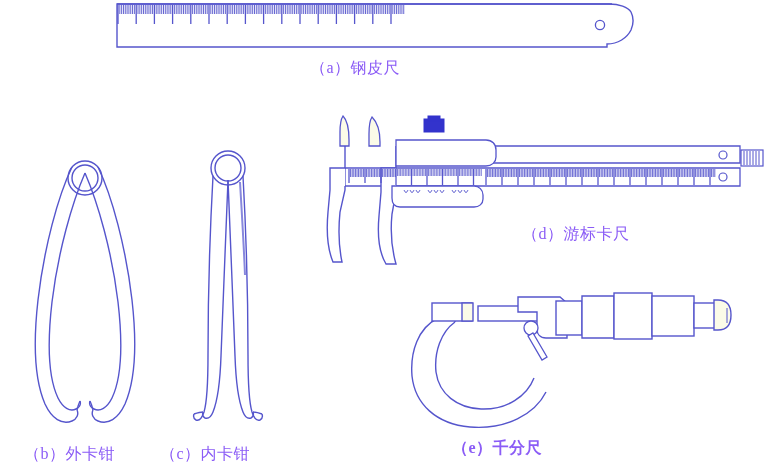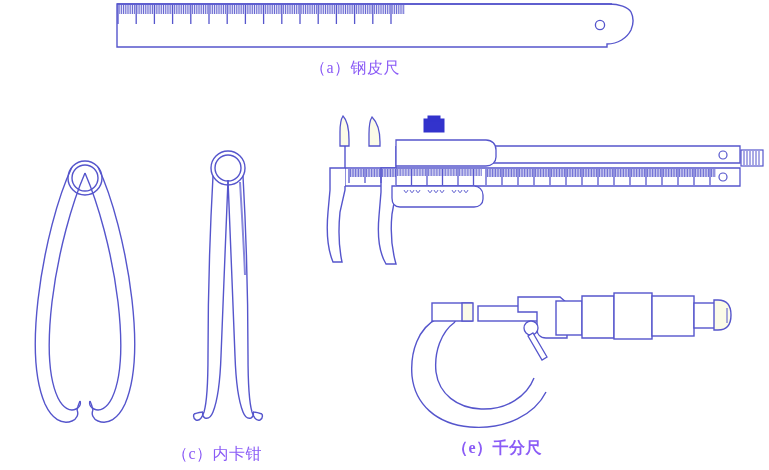--- a/index.html
+++ b/index.html
@@ -29,21 +29,21 @@
     position: absolute;
     color: #8b5cf6;
     font-size: 16px;
     font-family: "Liberation Serif", serif;
     white-space: nowrap;
     letter-spacing: 0.5px;
     line-height: 1;
   }
   #cap-a { left: 310px; top: 60px; }
   #cap-b { left: 24px;  top: 446px; }
-  #cap-c { left: 172px; top: 446px; }
+  #cap-c { left: 160px; top: 446px; }
   #cap-d { left: 522px; top: 226px; }
   #cap-e { left: 452px; top: 440px; font-weight: bold; }
 </style>
 </head>
 <body>
 
 <div id="stage">
 
   <svg id="figure-svg" viewBox="0 0 769 470">
     <defs>
@@ -612,16 +612,18 @@
 
       <rect x="694" y="303" width="24" height="25" fill="#ffffff"></rect>
 
       <path d="M718,300 C727,300 731,306 731,315
                C731,324 727,330 718,330 L714,330 L714,300 Z" fill="#fbfbe8"></path>
       <line x1="727" y1="308" x2="727" y2="323" stroke="#5555cc" stroke-width="1"></line>
     </g>
   </svg>
 
   <div class="caption" id="cap-a">（a）钢皮尺</div>
+  <div class="caption" id="cap-b">（b）外卡钳</div>
   <div class="caption" id="cap-c">（c）内卡钳</div>
+  <div class="caption" id="cap-d">（d）游标卡尺</div>
   <div class="caption" id="cap-e">（e）千分尺</div>
 
 </div>
 
 </body></html>

